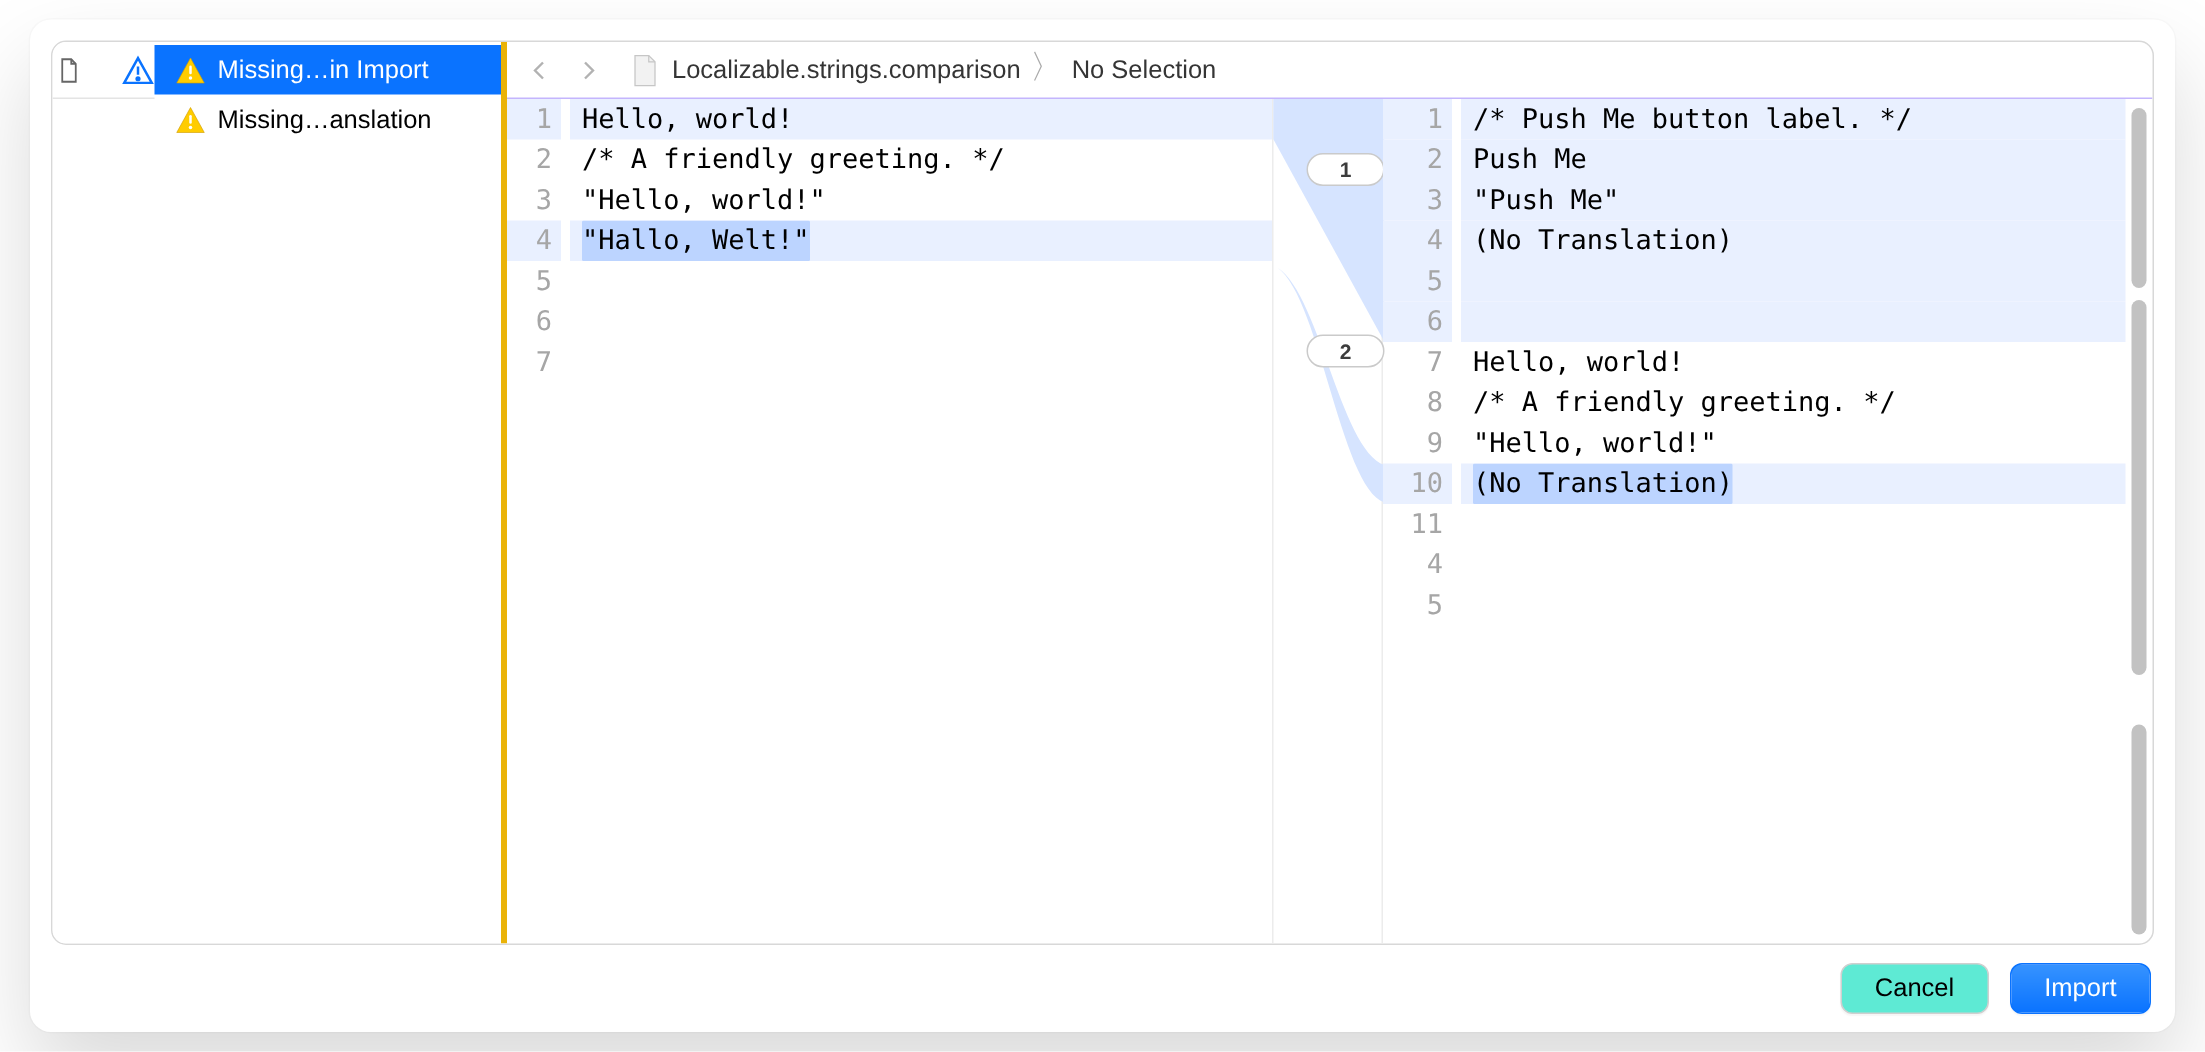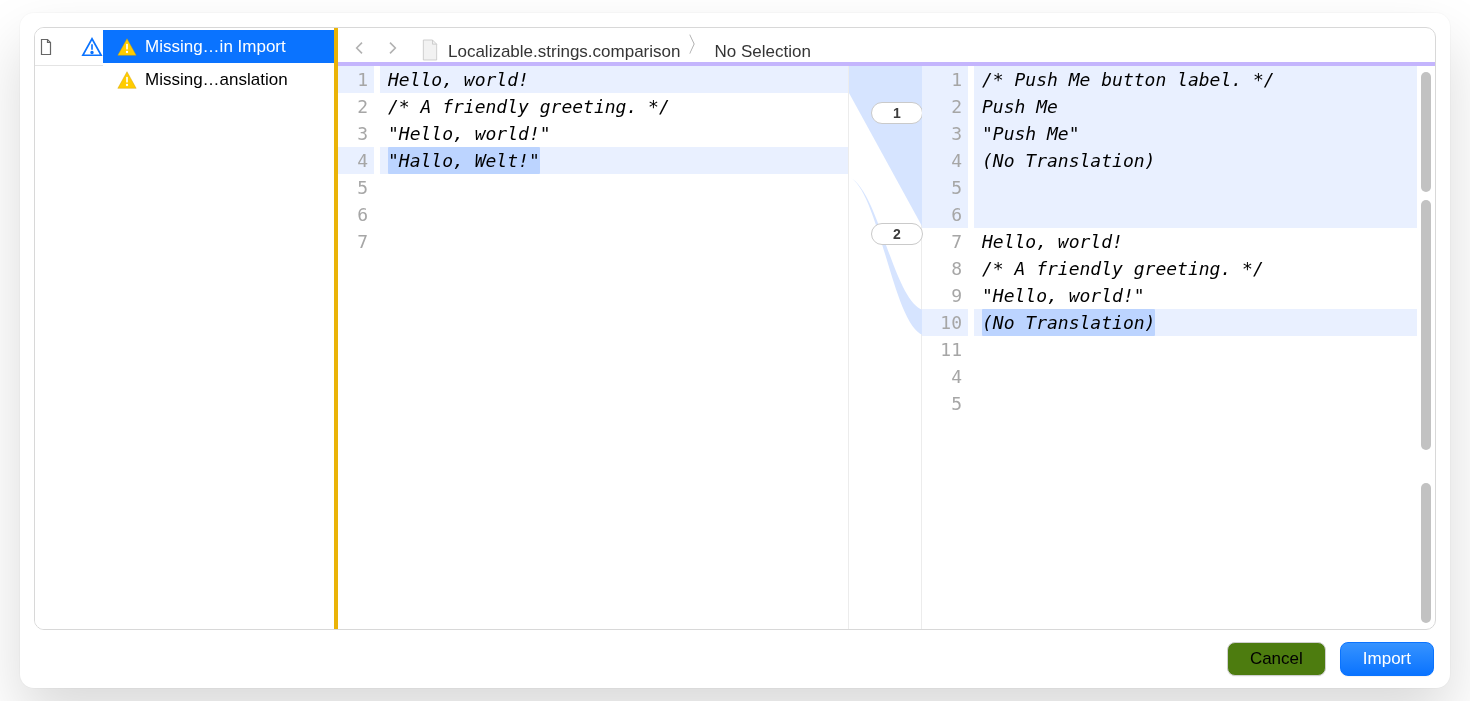--- a/index.html
+++ b/index.html
@@ -61,22 +61,22 @@
     }
     .sb-row.selected { background:#0a73ff; color:#fff; }
     .warn-ico {
       width:20px; height:20px; flex:0 0 20px;
     }
     .sb-label { flex:1; overflow:hidden; text-overflow:ellipsis; }
     
     .main { flex:1; display:flex; flex-direction:column; min-width:0; }
     .crumbbar {
       height: 38px;
-      border-bottom: 4px solid #c4b5fd;
-      display:flex; align-items:flex-end;
+      border-bottom: 1px solid #c4b5fd;
+      display:flex; align-items:center;
       padding-left: 8px;
       font-size: 17px;
       color:#444;
       gap: 4px;
     }
     .nav-arrow {
       width: 28px; height:28px; display:flex; align-items:center; justify-content:center;
       color:#b2b2b2;
     }
     .file-chip {
@@ -109,21 +109,21 @@
       width: 42px;
       text-align: right;
       color: #a6a6a6;
       padding-right: 6px;
       user-select:none;
     }
     .pane.right .ln-col { width: 52px; }
     .code-col { flex:1; position:relative; min-width:0; }
     .row { height: 27px; display:flex; align-items:center; position:relative; }
     .row .ln { width:100%; text-align:right; padding-right:6px; }
-    .code-row { height:27px; padding-left:8px; white-space: pre; overflow:hidden; display:flex; align-items:center;font-style:italic;}
+    .code-row { height:27px; padding-left:8px; white-space: pre; overflow:hidden; display:flex; align-items:center;}
     .hl-blue-light { background:#e9f0ff; }
     .hl-word { background:#bcd4ff; border-radius:1px; }
     
     .blob {
       position:absolute;
       background:#d6e4ff;
     }
     .badge {
       position:absolute;
       background:#fff;
@@ -138,21 +138,21 @@
     .footer {
       height: 58px;
       display:flex; align-items:center; justify-content:flex-end;
       padding: 0 16px; gap: 14px;
     }
     .btn {
       height: 34px; padding: 0 22px;
       border-radius: 8px;
       font-size: 17px;
       border: 1px solid #cfcfcf;
-      background:#4d7c0f;
+      background:#5eead4;
       color:#000;
       box-shadow: 0 1px 1px rgba(0,0,0,0.04);
     }
     .btn.primary {
       background: linear-gradient(#3693ff, #0a73ff);
       border-color:#0a73ff;
       color:#fff;
       text-align:center;
     }
     

